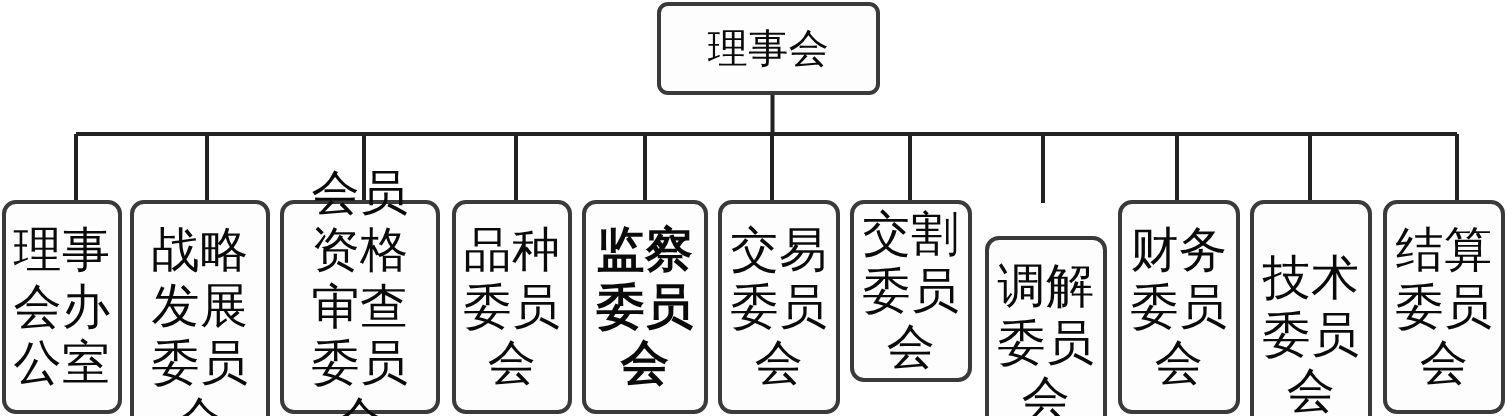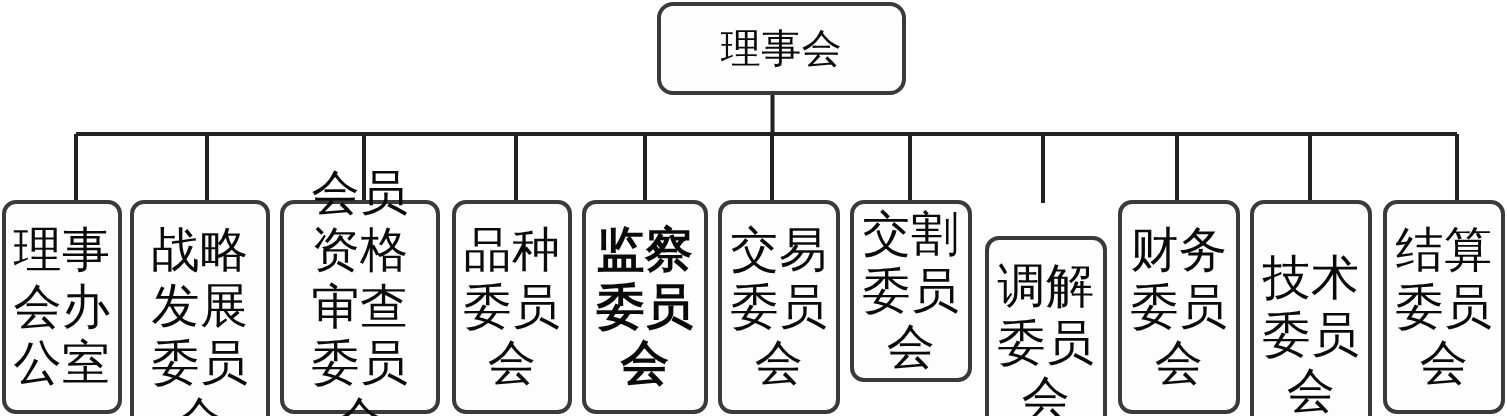--- a/index.html
+++ b/index.html
@@ -77,21 +77,21 @@
         <line x1="772" y1="134" x2="772" y2="203" stroke="#222222" stroke-width="4" stroke-linecap="butt"></line>
         <line x1="910" y1="134" x2="910" y2="203" stroke="#222222" stroke-width="4" stroke-linecap="butt"></line>
         <line x1="1043" y1="134" x2="1043" y2="203" stroke="#222222" stroke-width="4" stroke-linecap="butt"></line>
         <line x1="1177" y1="134" x2="1177" y2="203" stroke="#222222" stroke-width="4" stroke-linecap="butt"></line>
         <line x1="1310" y1="134" x2="1310" y2="203" stroke="#222222" stroke-width="4" stroke-linecap="butt"></line>
         <line x1="1457" y1="134" x2="1457" y2="203" stroke="#222222" stroke-width="4" stroke-linecap="butt"></line>
       </g>
   </svg>
 
   <div id="nodes-layer">
-      <div class="node node-root" style="left: 657px; top: 2px; width: 249px; height: 93px;">
+      <div class="node node-root" style="left: 657px; top: 2px; width: 223px; height: 93px; border-radius: 11px;">
         <span class="node-label">理事会</span>
       </div>
       <div class="node node-child" style="left: 2px; top: 200px; width: 120px; height: 214px;">
         <span class="node-label child-label-w2" style="max-width: 102px;">理事会办公室</span>
       </div>
       <div class="node node-child" style="left: 130px; top: 200px; width: 140px; height: 270px;">
         <span class="node-label child-label-w3" style="max-width: 122px;">战略发展委员会</span>
       </div>
       <div class="node node-child" style="left: 280px; top: 200px; width: 160px; height: 214px;">
         <span class="node-label child-label-w3" style="max-width: 142px;">会员资格审查委员会</span>

